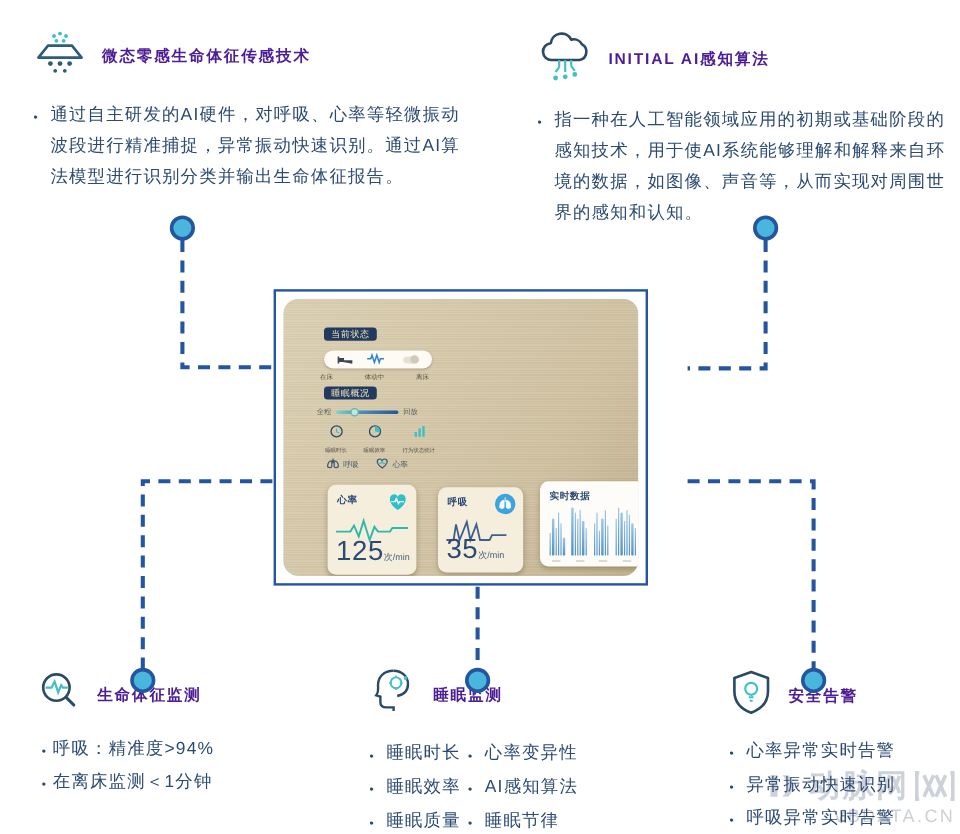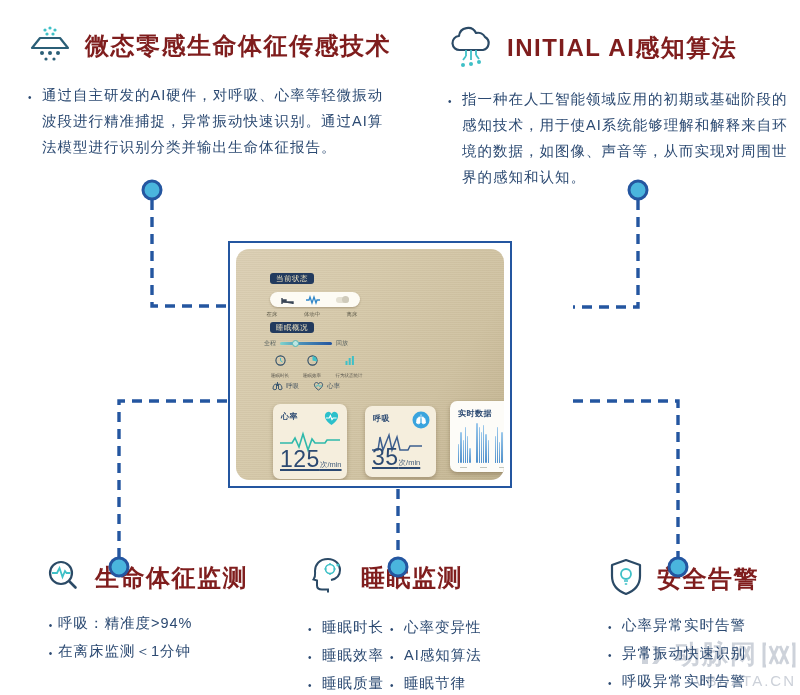--- a/index.html
+++ b/index.html
@@ -2,32 +2,32 @@
 <html><head>
 <meta charset="utf-8">
 <style>
   html,body{margin:0;padding:0;background:#ffffff;}
   body{font-family:"Liberation Sans","DejaVu Sans",sans-serif;}
   .page{position:relative;width:800px;height:695px;background:#ffffff;overflow:hidden;}
 
   
   .feature{position:absolute;color:#2c4a72;}
   .feature .t-row{display:flex;align-items:center;gap:13px;}
-  .feature .title{font-size:24px;font-weight:700;color:#7f1d1d;letter-spacing:1.5px;}
+  .feature .title{font-size:13px;font-weight:700;color:#4c1d95;letter-spacing:1.5px;}
   .bullets{margin-top:14px;}
   .bullet{display:flex;font-size:14.5px;line-height:26px;font-weight:500;letter-spacing:1px;}
   .bullet .dot{width:14px;flex:0 0 14px;color:#2c4a72;}
   .bullet .dot::before{content:"\2022";font-size:10px;position:relative;top:1px;}
   .cols{display:flex;gap:6px;margin-top:14px;}
 
   
   svg.wires{position:absolute;left:0;top:0;z-index:1;pointer-events:none;}
 
   
-  .device{position:absolute;left:228px;top:241px;width:284px;height:247px;border:2.5px solid #2456a0;background:#ffffff;z-index:2;box-sizing:border-box;}
+  .device{position:absolute;left:228px;top:241px;width:312px;height:247px;border:2.5px solid #2456a0;background:#ffffff;z-index:2;box-sizing:border-box;}
   .screen{position:absolute;left:6px;top:6px;right:6px;bottom:6px;border-radius:13px;
     background:
       repeating-linear-gradient(0deg,rgba(255,255,255,.05) 0 1px,rgba(0,0,0,.02) 1px 2px),
       linear-gradient(125deg,#dbcfb3 0%,#d6c9aa 35%,#cfc1a0 70%,#bfb08d 100%);
     overflow:hidden;}
   .badge{position:absolute;background:#223a5e;color:#efe3c0;font-size:7.5px;line-height:11px;height:11px;
     padding:0 6px;border-radius:3px;letter-spacing:.5px;white-space:nowrap;}
   .pill{position:absolute;left:34px;top:43px;width:80px;height:15px;background:#fdfbf4;border-radius:8px;
     box-shadow:0 1px 2px rgba(90,70,40,.35);display:flex;align-items:center;justify-content:space-around;padding:0 5px;}
   .pill .toggle{width:13px;height:6px;border-radius:3px;background:#e4e0d2;position:relative;}
@@ -44,21 +44,21 @@
   .measures{position:absolute;left:36px;top:132px;display:flex;gap:14px;align-items:center;}
   .measure{display:flex;align-items:center;gap:3px;font-size:6.5px;color:#4c5a66;}
 
   .card{position:absolute;background:#f5eedd;border-radius:7px;box-shadow:0 2px 4px rgba(90,70,40,.35);}
   .card.c1{left:37px;top:155px;width:74px;height:75px;}
   .card.c2{left:129px;top:157px;width:71px;height:71px;}
   .card.c3{left:214px;top:152px;width:92px;height:71px;background:#fdfcf8;}
   .card .ct{position:absolute;left:8px;top:7px;font-size:8px;font-weight:700;color:#2c4a72;letter-spacing:.5px;}
   .card .cicon{position:absolute;right:6px;top:5px;}
   .card .wave{position:absolute;left:6px;top:24px;}
-  .card .val{position:absolute;left:7px;bottom:6px;font-size:23px;font-weight:400;color:#2c4a72;letter-spacing:.5px;text-decoration:underline;}
+  .card .val{position:absolute;left:7px;bottom:6px;font-size:23px;font-weight:400;color:#2c4a72;letter-spacing:.5px;}
   .card .unit{font-size:7.5px;font-weight:400;color:#46607e;letter-spacing:0;}
   .rt-chart{position:absolute;left:8px;top:20px;width:72px;height:42px;display:flex;align-items:flex-end;gap:1px;}
   .rt-bar{width:1.6px;background:linear-gradient(180deg,#9cc9ec,#4e8fcb);border-radius:1px;}
   .rt-bar.gap{background:transparent;}
   .rt-axis{position:absolute;right:4px;top:18px;display:flex;flex-direction:column;gap:4.5px;}
   .rt-axis i{display:block;width:5px;height:1px;background:#b9bdb3;}
   .rt-x{position:absolute;left:10px;bottom:4px;width:66px;display:flex;justify-content:space-between;}
   .rt-x i{display:block;width:7px;height:1px;background:#c3c7bd;}
 
   
@@ -330,21 +330,21 @@
             <i></i>
             <i></i>
             <i></i>
             <i></i>
           </div>
       </div>
 
     </div>
   </div>
 
-  <div class="feature" style="left:44px;top:558px;width:230px;text-align:center;">
+  <div class="feature" style="left:30px;top:558px;width:230px;text-align:center;">
     <div class="t-row">
       <span>
         <svg width="38" height="36" viewBox="0 0 38 36">
           <circle cx="17" cy="15" r="11" fill="none" stroke="#2b4a66" stroke-width="2.2"></circle>
           <path d="M25.5 23.5 l6 6" stroke="#2b4a66" stroke-width="2.6" stroke-linecap="round"></path>
           <path d="M8 15 h5 l2.5 -5 3 9 2.5 -6 1.5 2 h4" fill="none" stroke="#3fc0c7" stroke-width="1.8"></path>
         </svg>
       </span>
       <span class="title">生命体征监测</span>
     </div>

